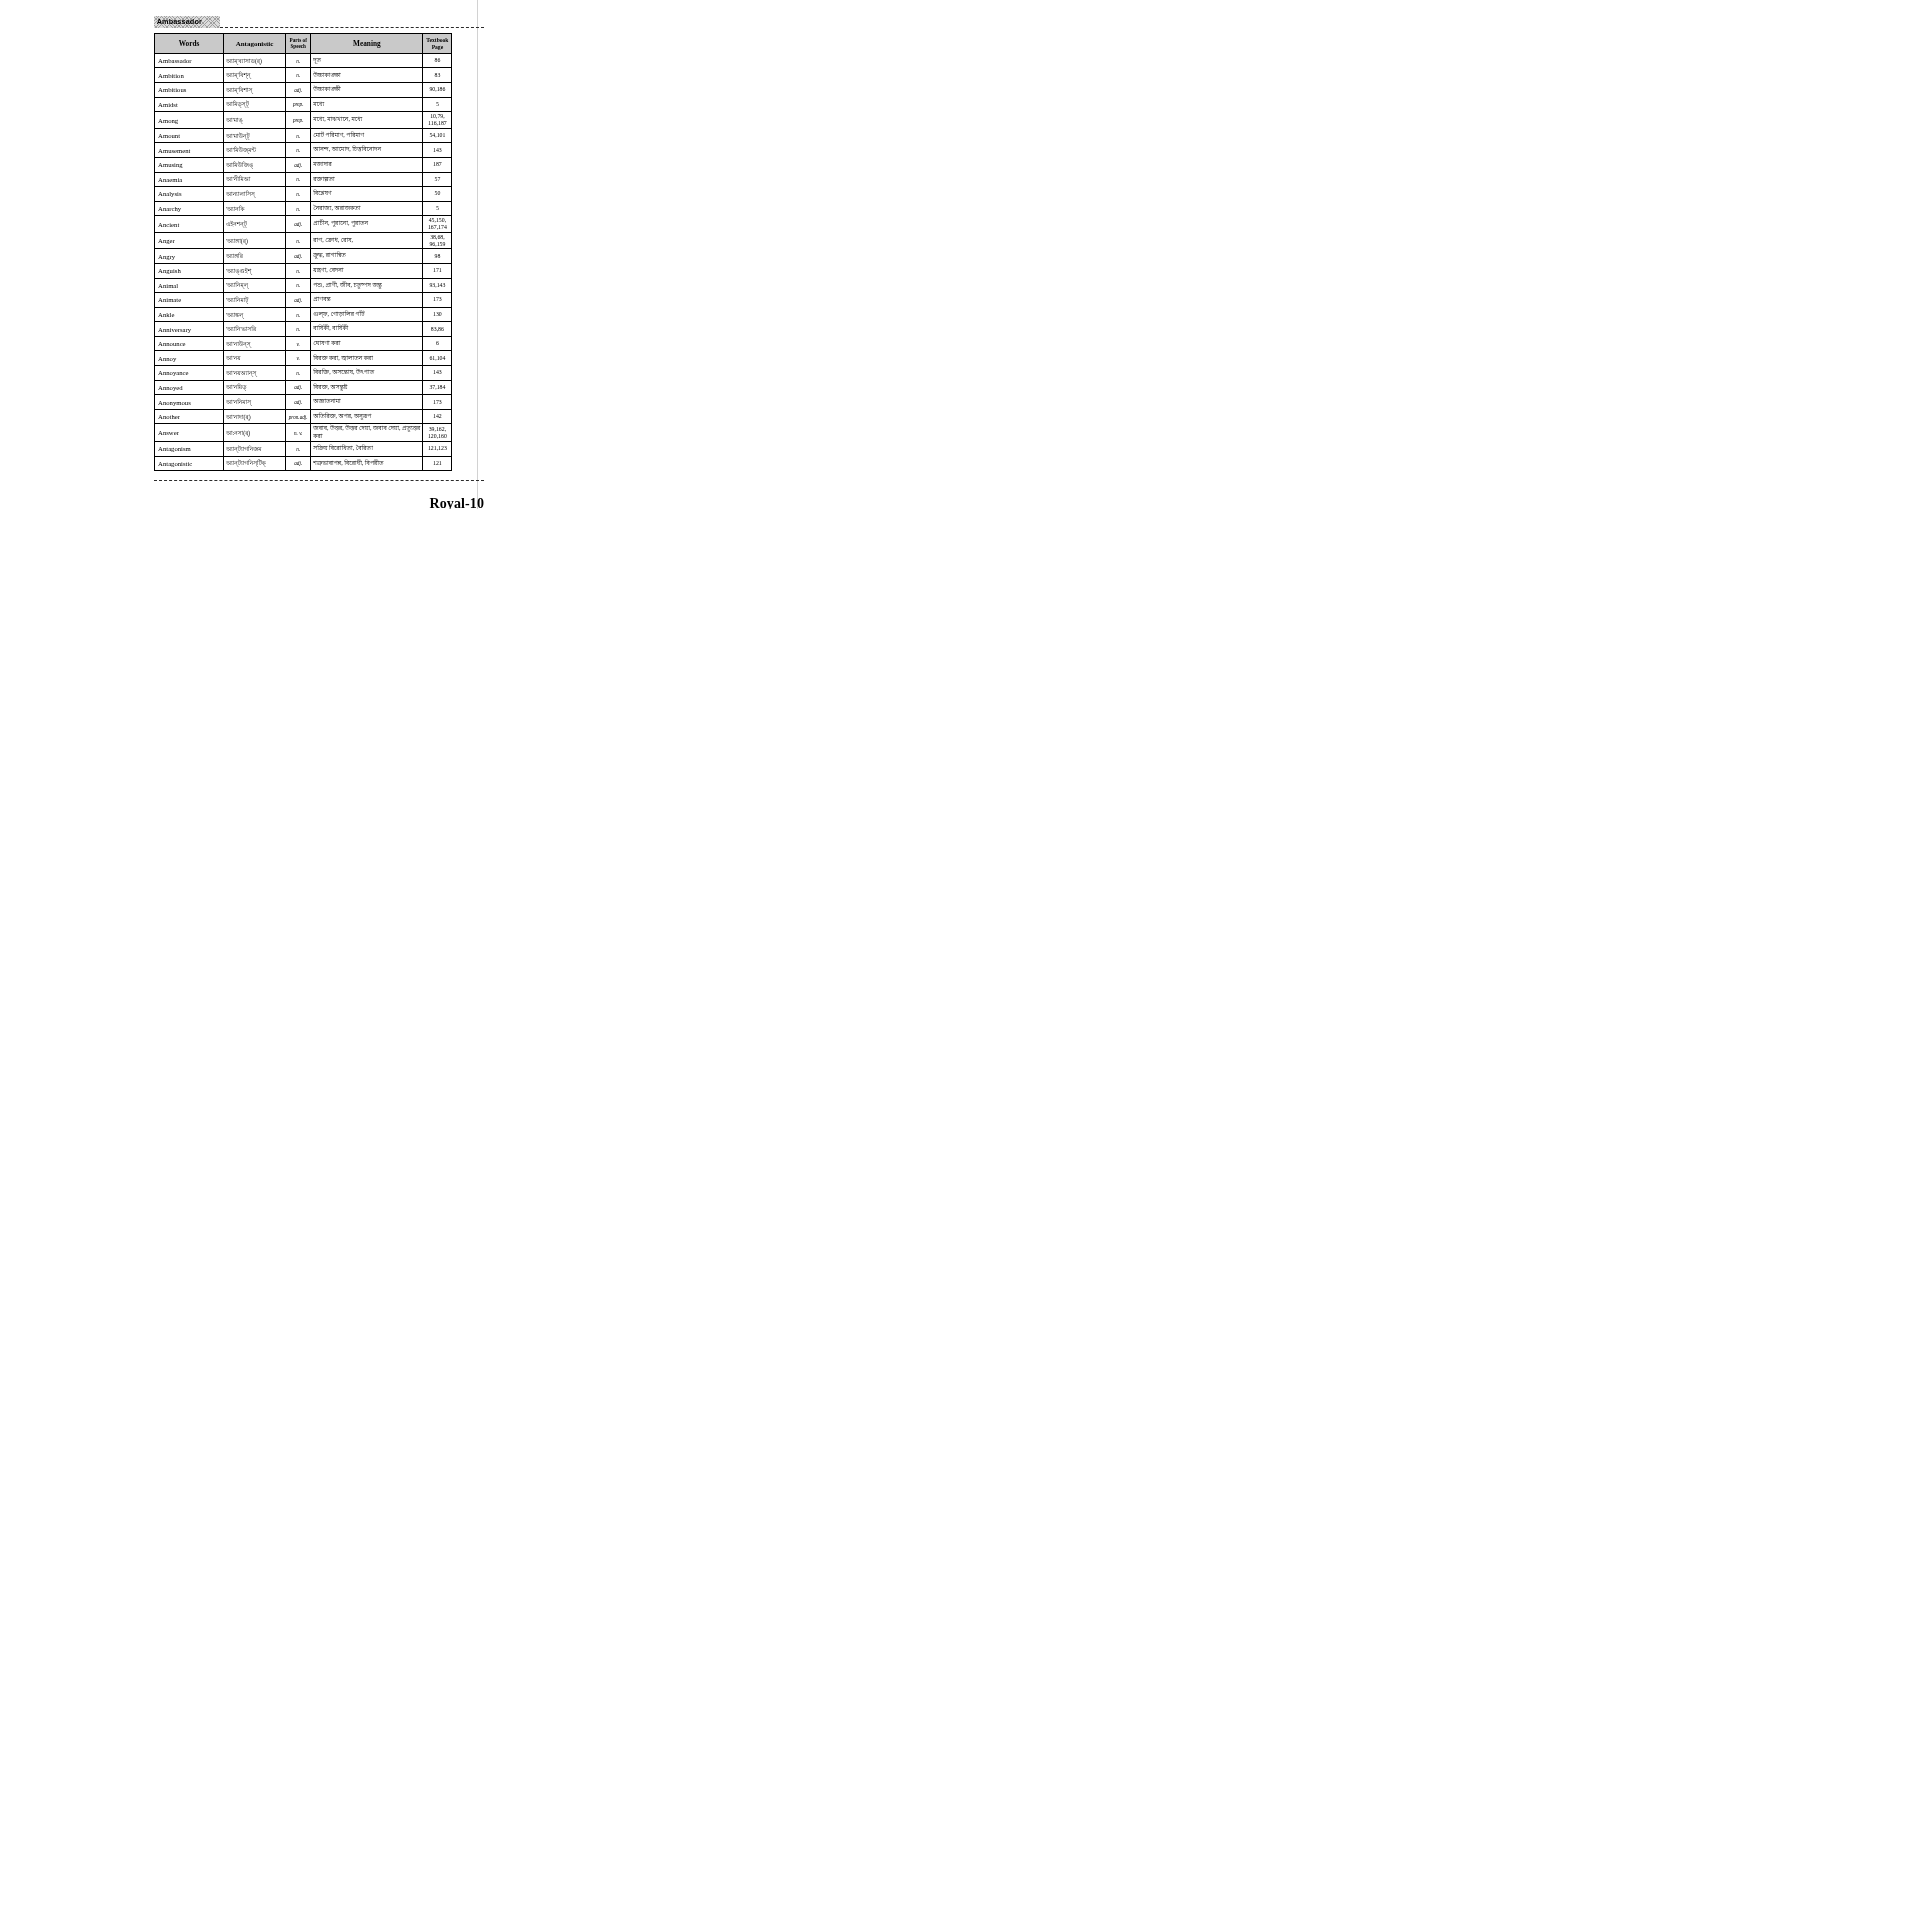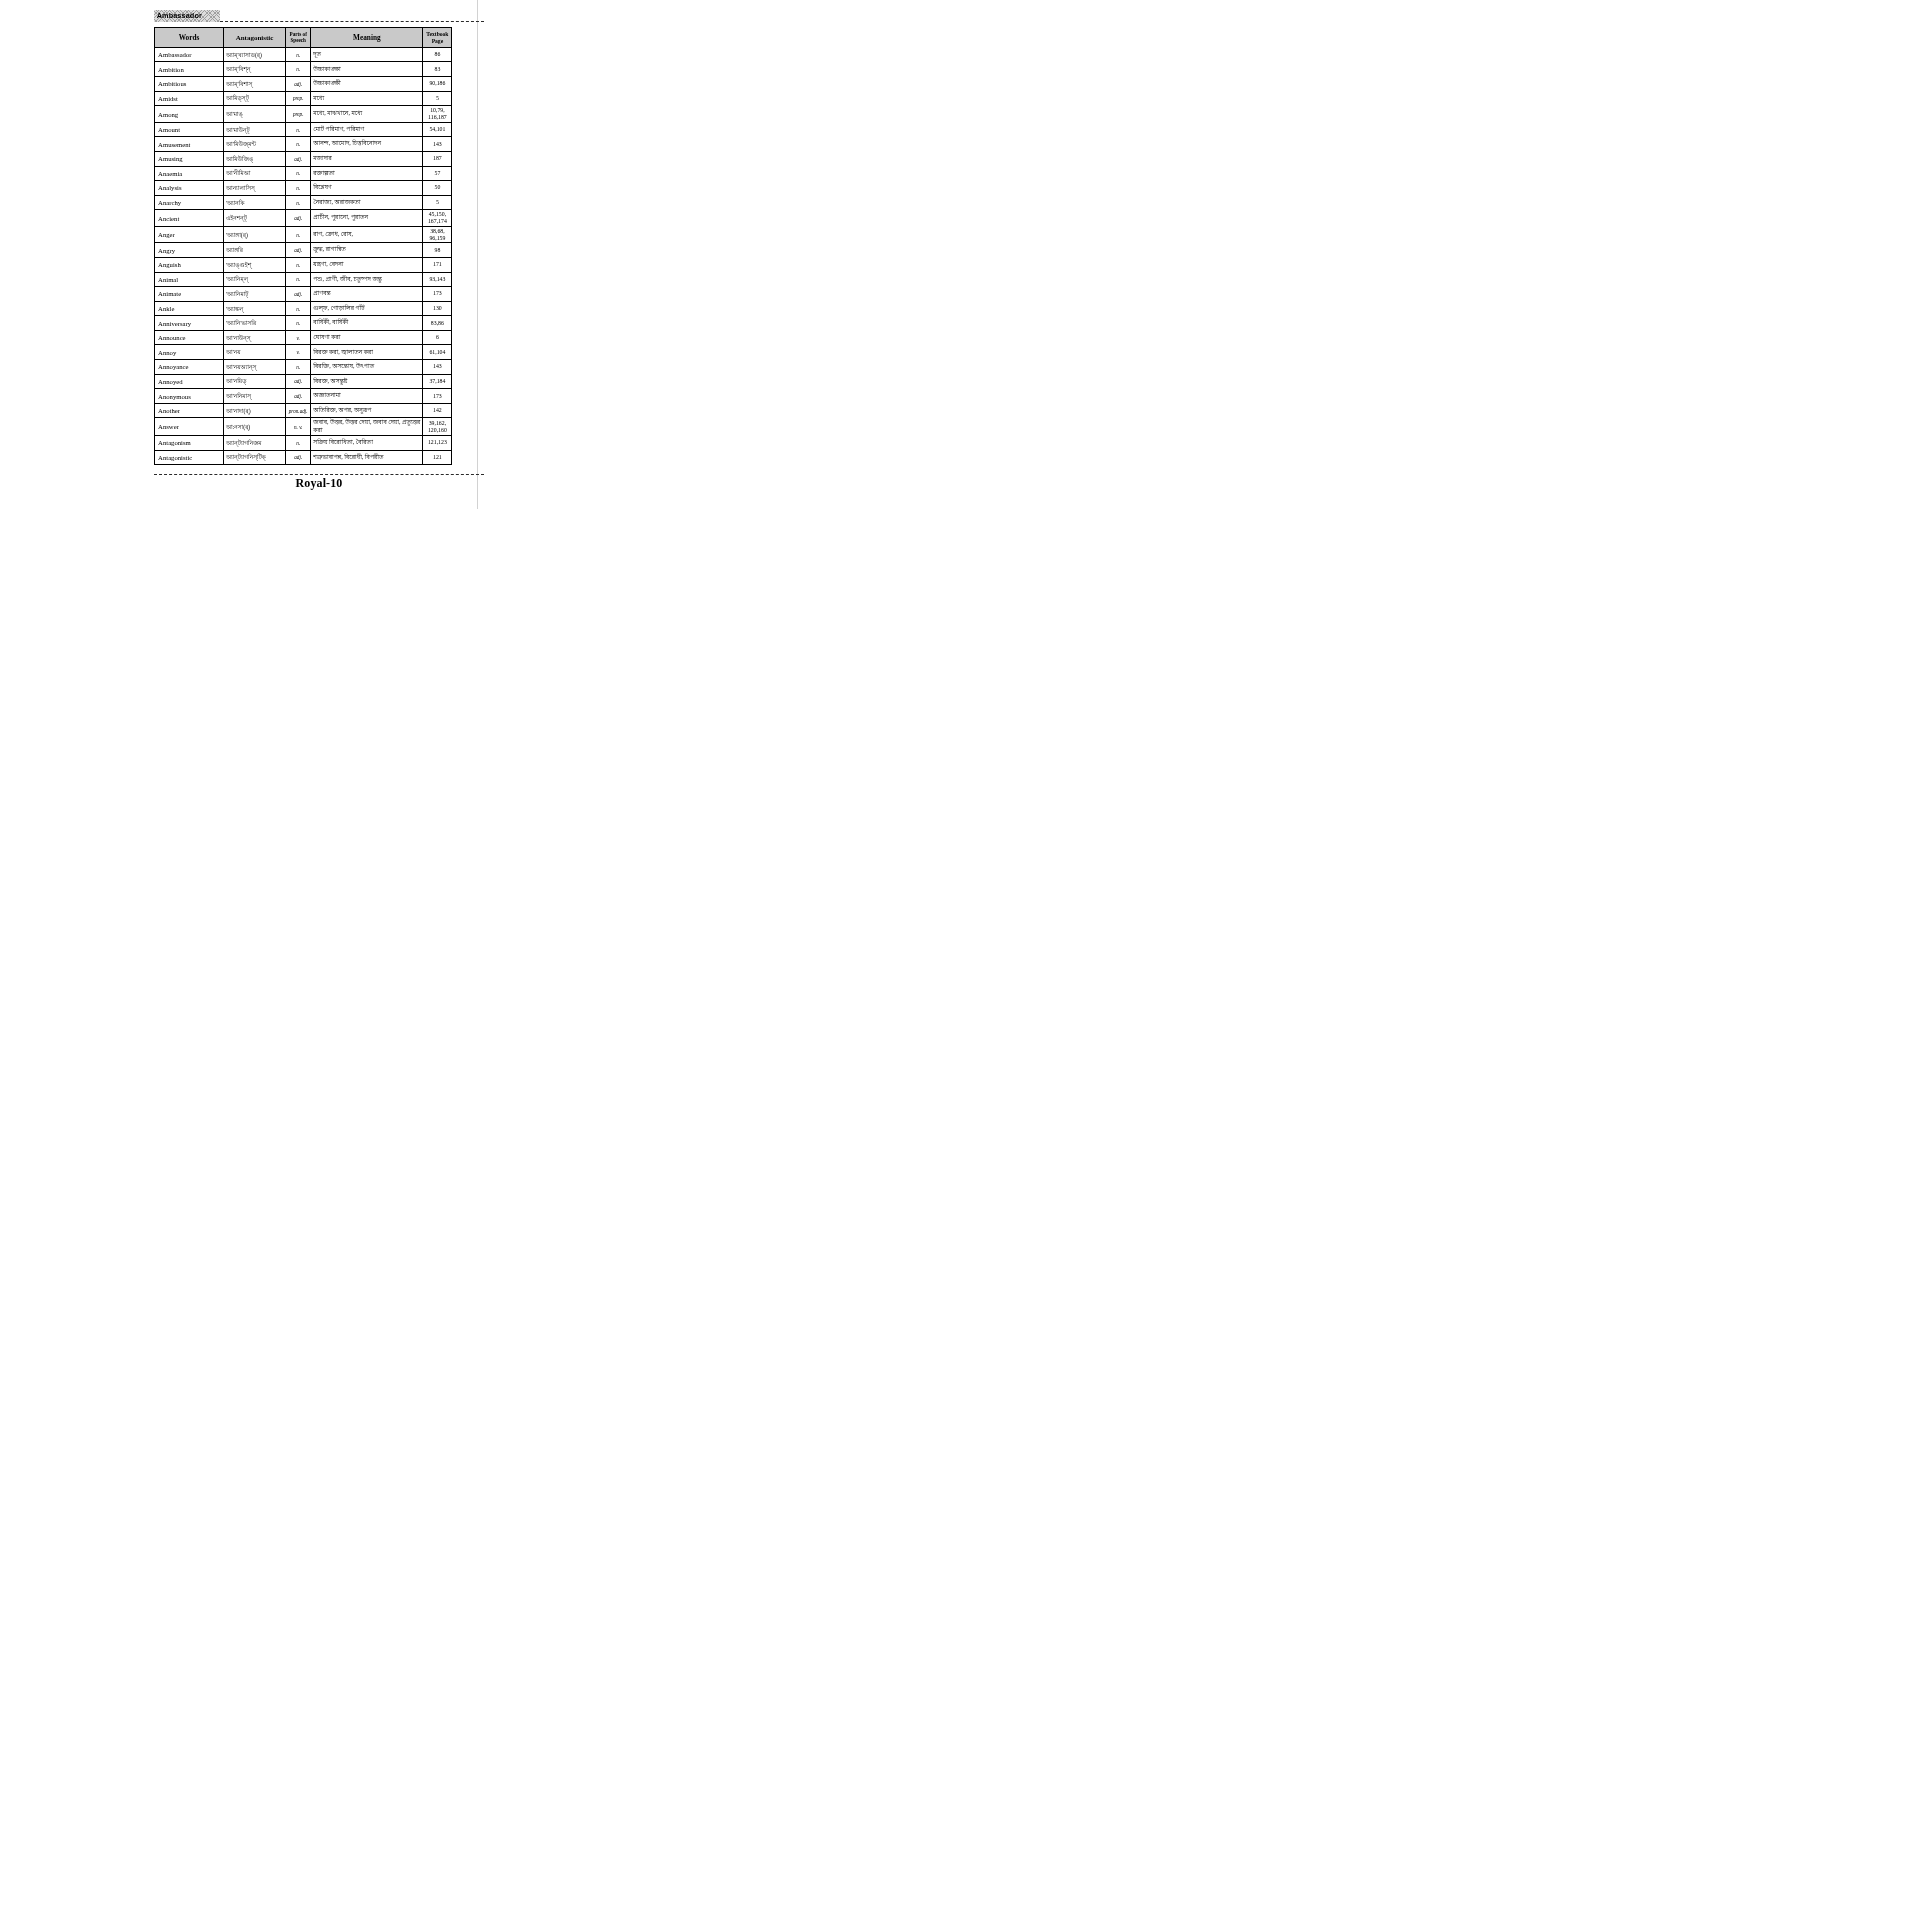--- a/index.html
+++ b/index.html
@@ -17,21 +17,21 @@
     position:relative;
     font-family:"Liberation Serif", serif;
     color:#000;
     overflow:hidden;
   }
   .page-divider{
     position:absolute; left:477px; top:0; width:1.2px; height:509px;
     background:var(--divider);
   }
   .content{
-    position:absolute; left:154px; top:10px; width:330px;
+    position:absolute; left:154px; top:16px; width:330px;
   }
   .title-row{
     display:flex; align-items:flex-end; height:12.3px;
   }
   .title-block{
     background-color:var(--hatch-bg);
     background-image:
       repeating-linear-gradient(45deg, var(--hatch-line) 0 0.4px, transparent 0.4px 1.9px),
       repeating-linear-gradient(-45deg, var(--hatch-line) 0 0.4px, transparent 0.4px 1.9px);
     font-family:"Liberation Sans", sans-serif;
@@ -94,24 +94,24 @@
     text-align:center;
     font-size:5.8px;
     line-height:1.2;
     padding:0.8px 1.2px;
   }
   .footer-dash{
     border-top:1.2px dashed var(--dash);
     margin-top:9.2px;
   }
   .footer-label{
-    text-align:center;
+    text-align:right;
     font-weight:bold;
-    font-size:12px;
-    margin-top:1px;
+    font-size:14px;
+    margin-top:15px;
     letter-spacing:0.1px;
   }
 </style>
 </head>
 <body>
 
 <div class="page-divider"></div>
 
 <div class="content">
 

